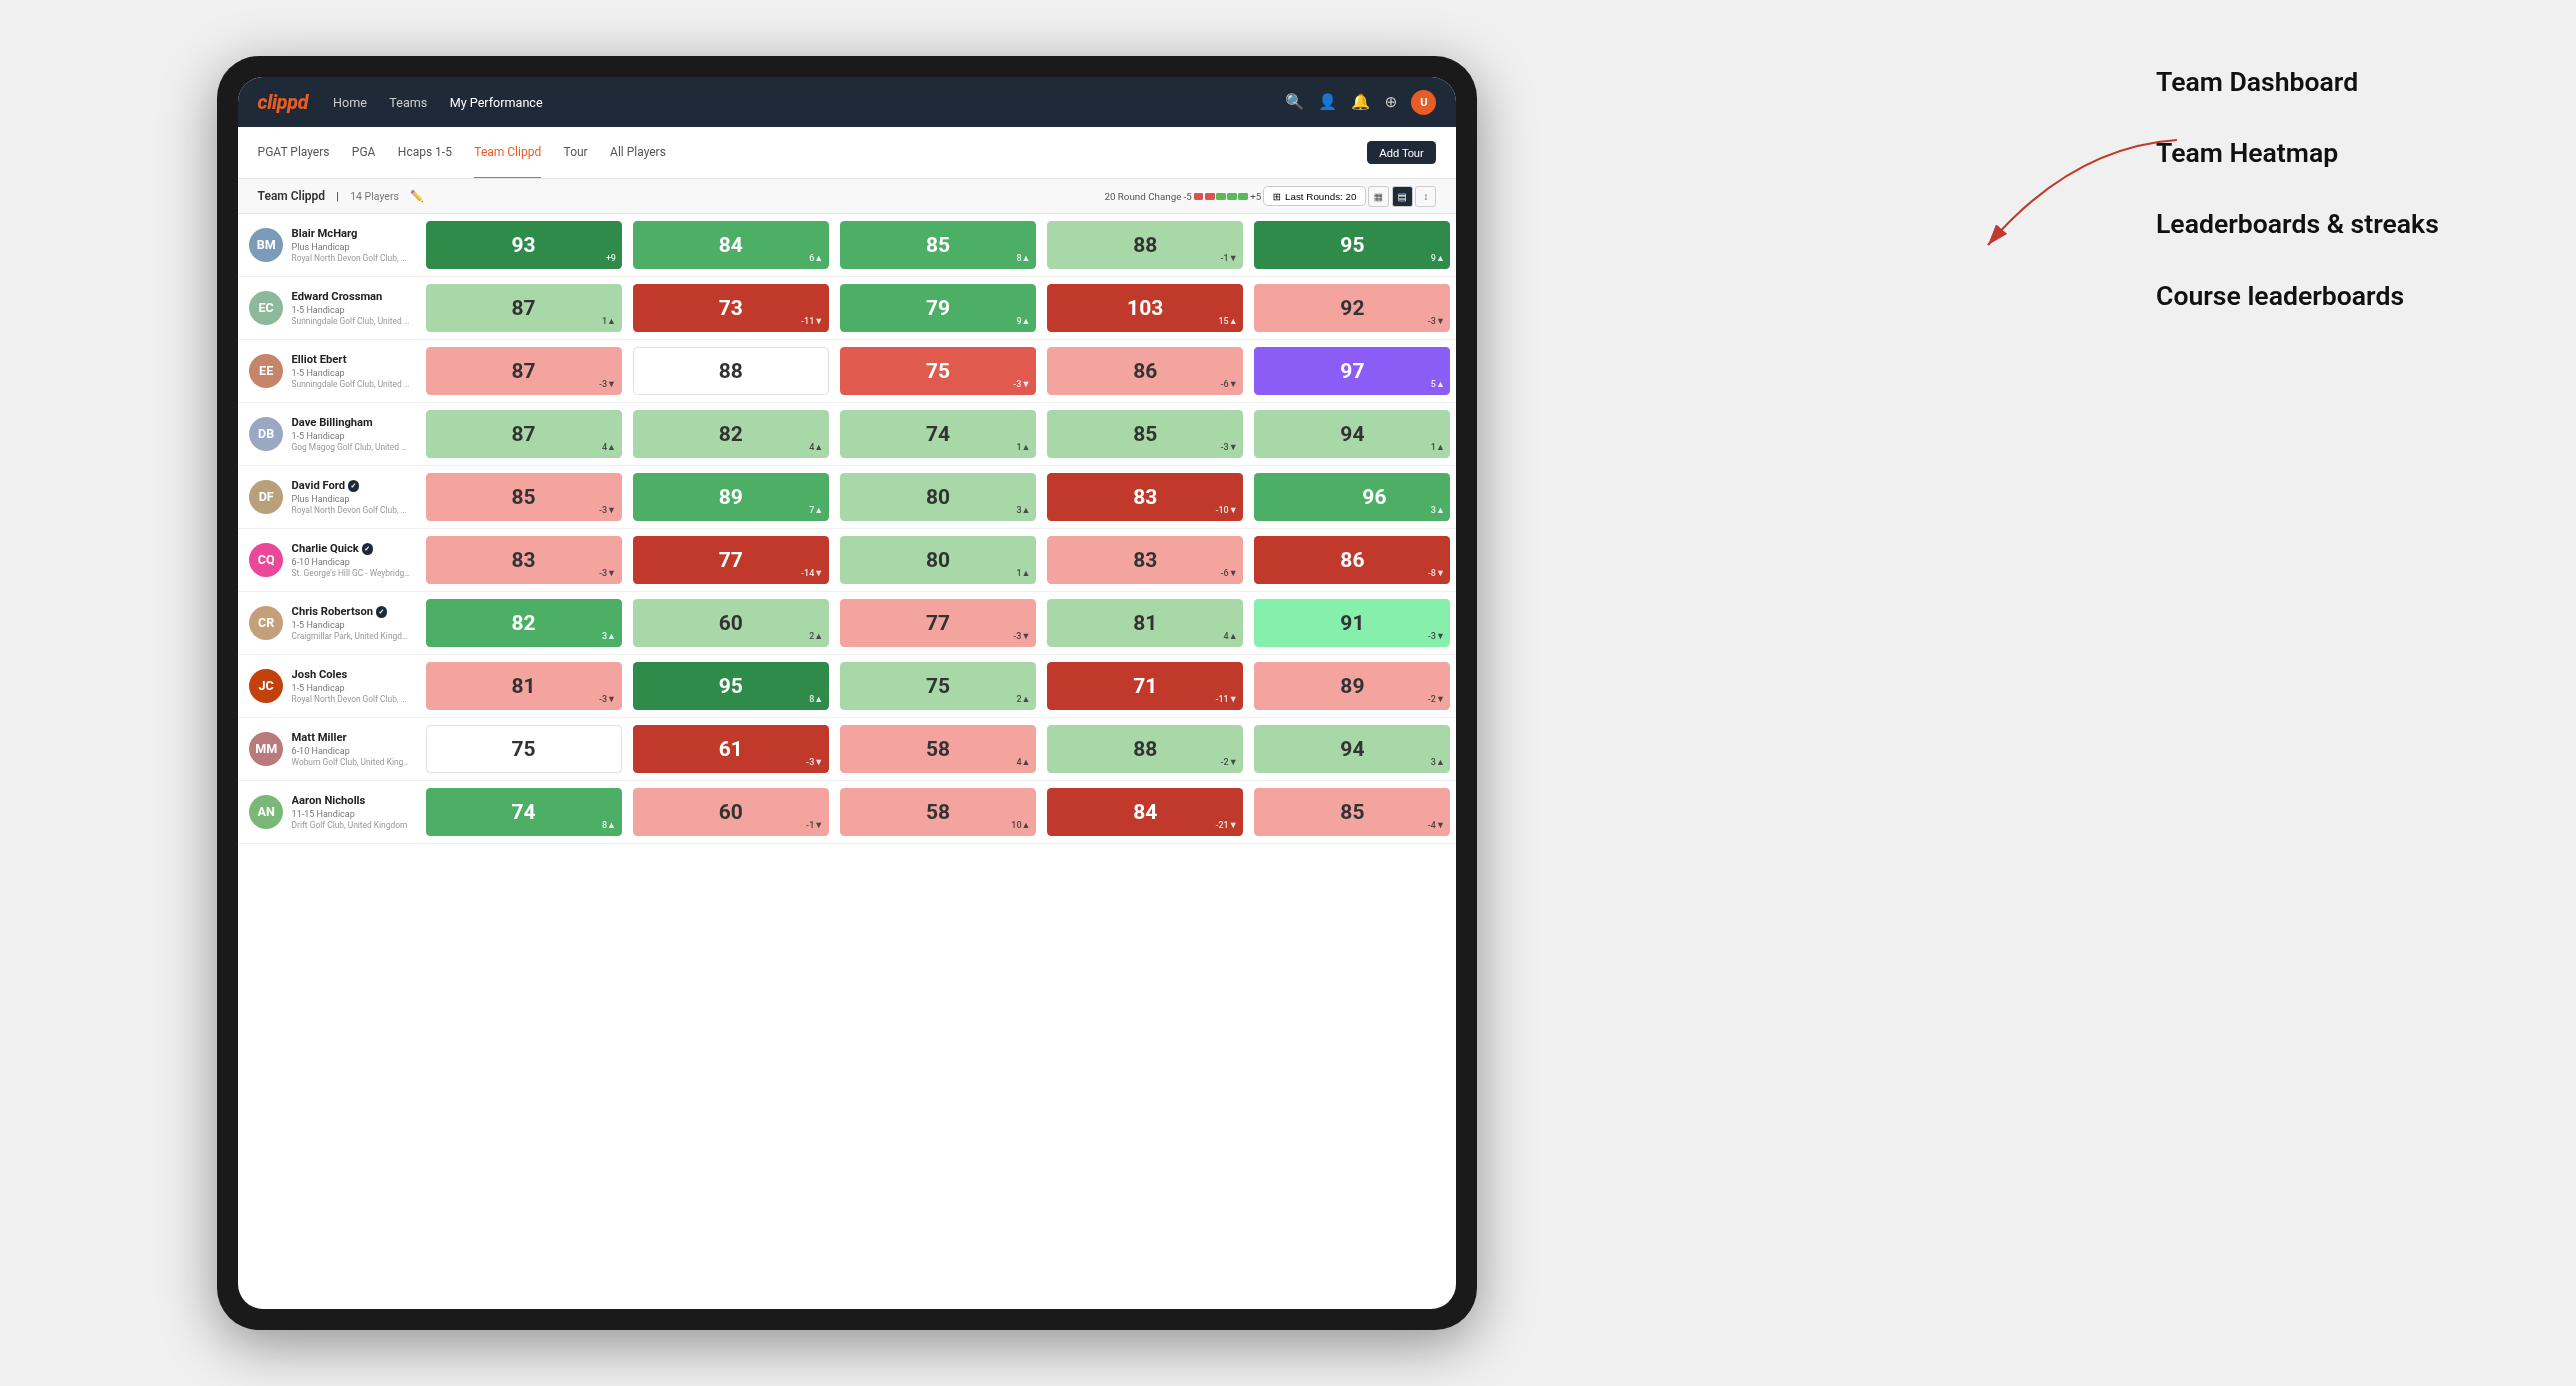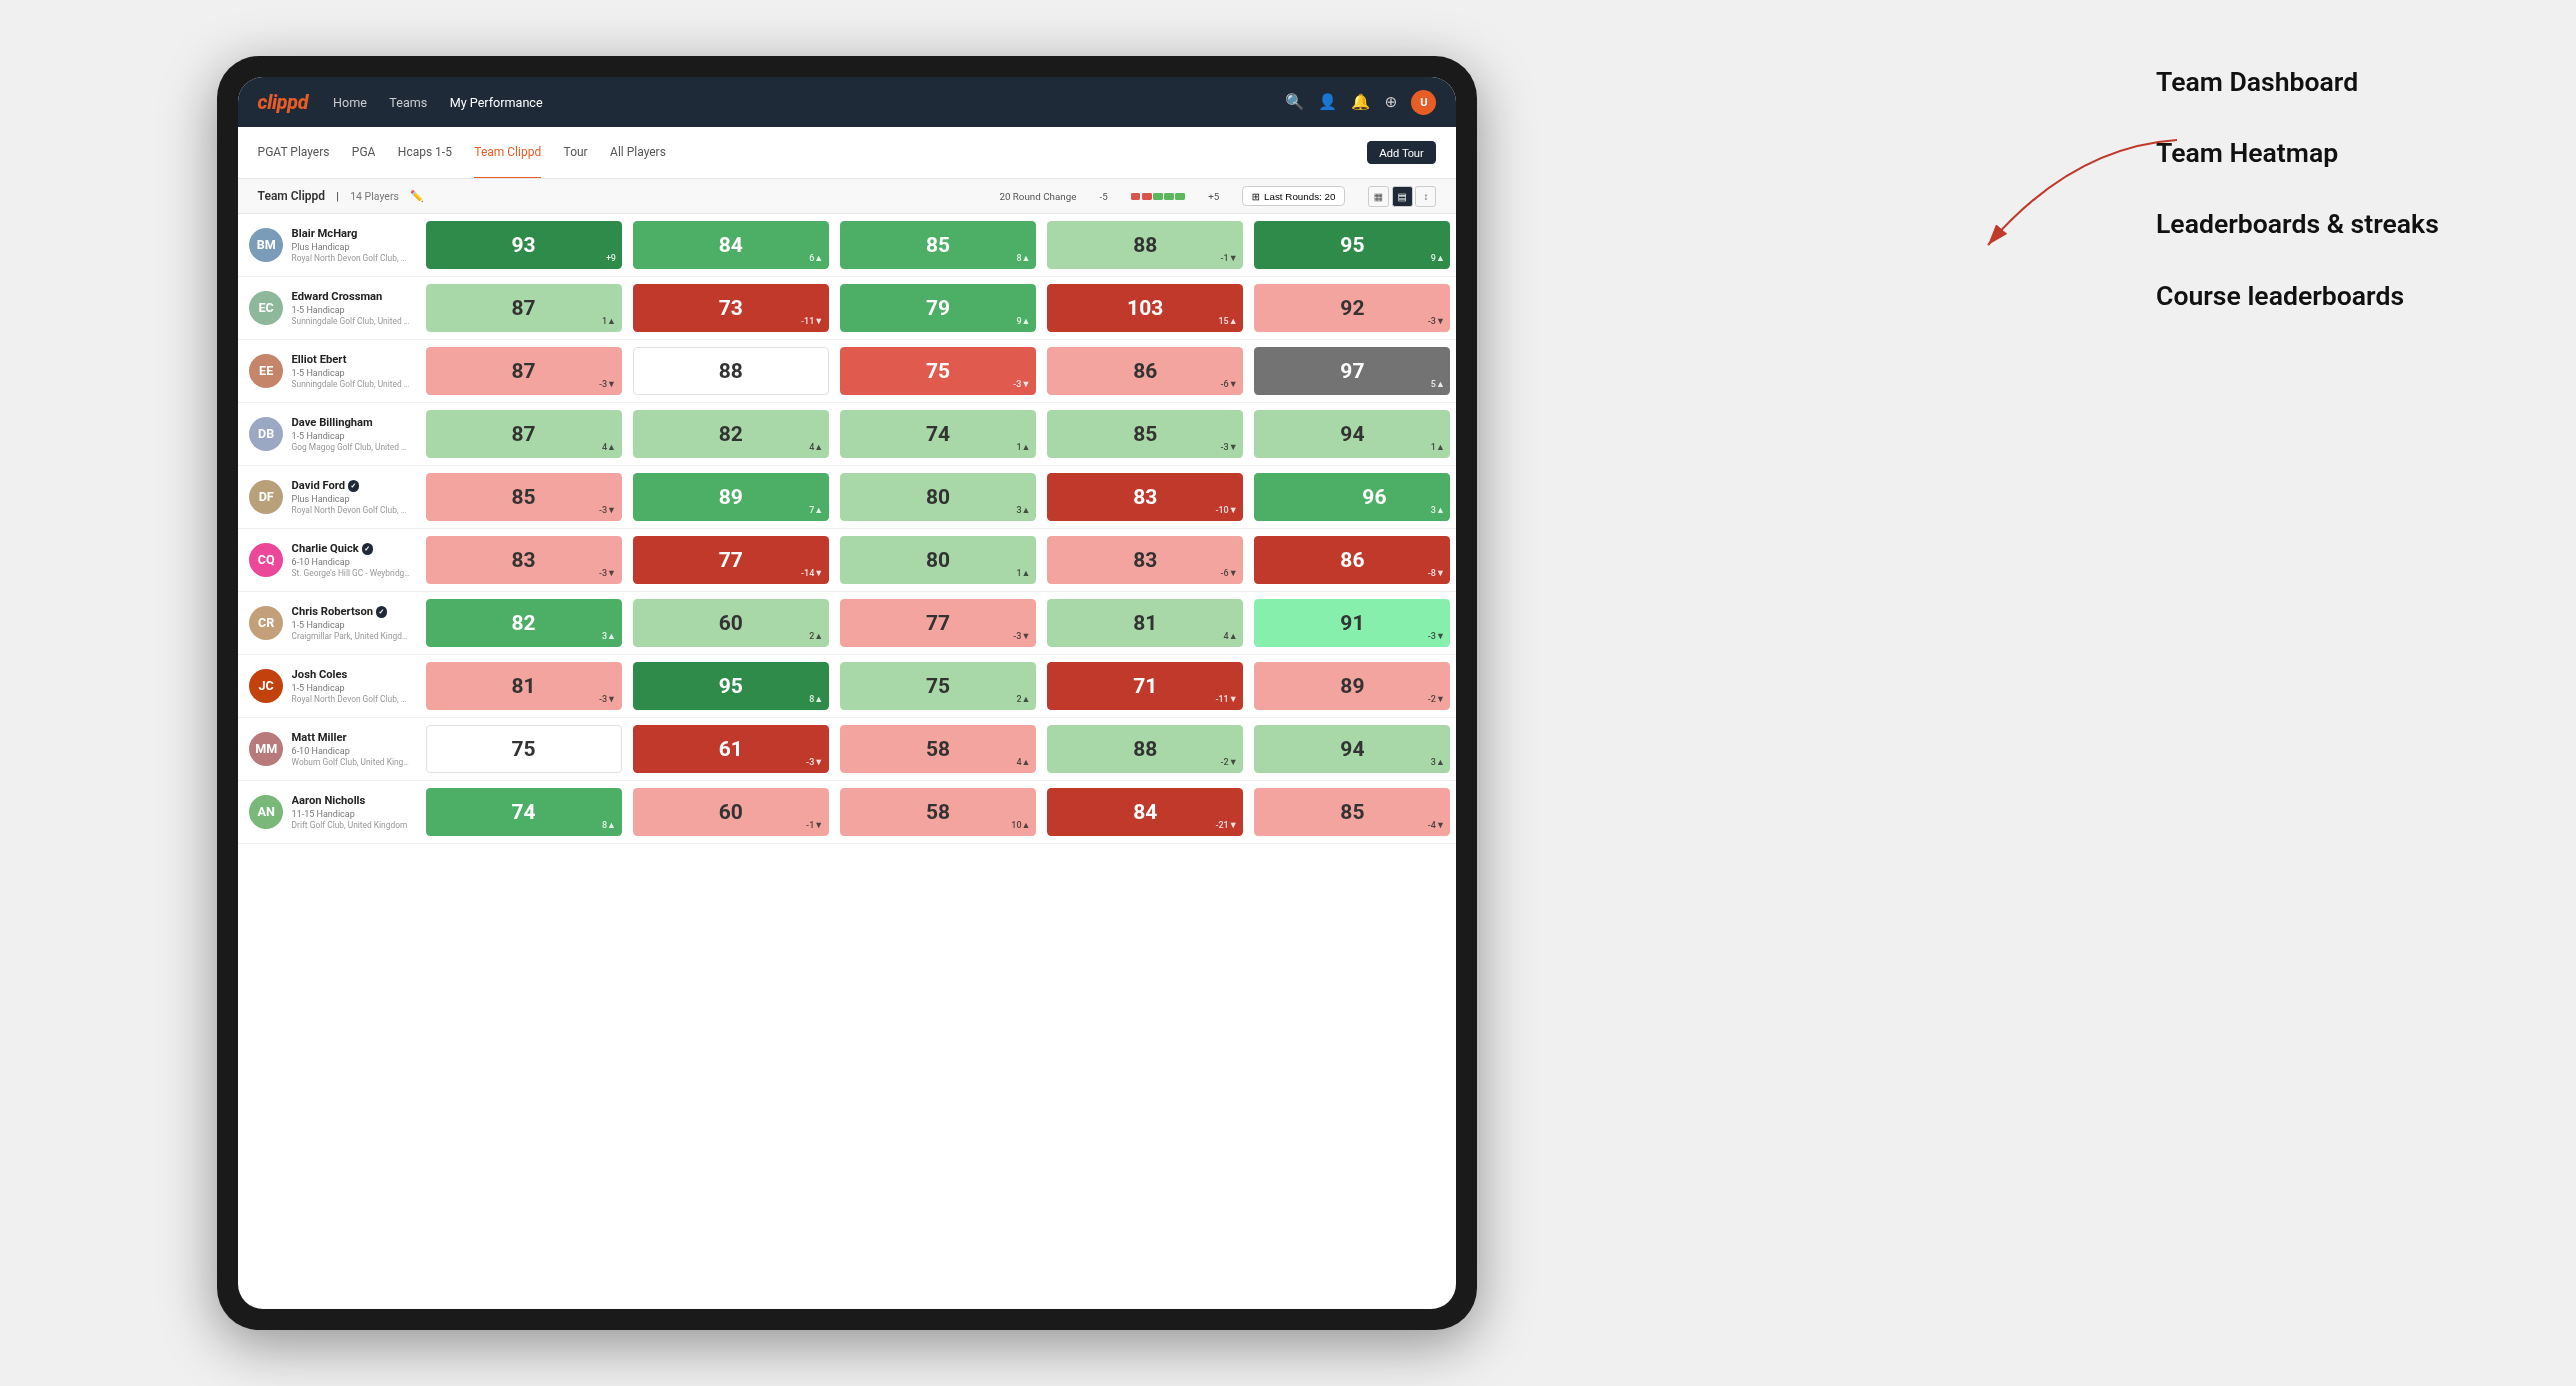--- a/index.html
+++ b/index.html
@@ -168,21 +168,21 @@
     }
     .player-count {
       color: #777;
       font-size: 10.5px;
     }
     .edit-icon { color: #999; font-size: 11.2px; cursor: pointer; }
     .round-change {
       margin-left: auto;
       display: flex;
       align-items: center;
-      gap: 23px;
+      gap: 2px;
       font-size: 9.8px;
       color: #555;
     }
     .round-bar {
       display: flex;
       align-items: center;
       gap: 1.4px;
     }
     .bar-seg {
       height: 7px;
@@ -546,21 +546,21 @@
                 <span class="score-delta" style="color: rgb(255, 255, 255); opacity: 0.85;">-3▼</span>
               </div>
             </div>
             <div class="score-cell">
               <div class="score-box" style="background: rgb(244, 164, 158); color: rgb(51, 51, 51);">
                 <span class="score-main">86</span>
                 <span class="score-delta" style="color: rgb(51, 51, 51); opacity: 0.85;">-6▼</span>
               </div>
             </div>
             <div class="score-cell">
-              <div class="score-box" style="background: #737373; color: rgb(255, 255, 255); text-align: center;">
+              <div class="score-box" style="background: #8b5cf6; color: rgb(255, 255, 255); text-align: center;">
                 <span class="score-main">97</span>
                 <span class="score-delta" style="color: rgb(255, 255, 255); opacity: 0.85;">5▲</span>
               </div>
             </div>
           </div>
           <div class="player-row">
             <div class="player-info">
               <div class="player-avatar" style="background: rgb(155, 168, 196);">DB</div>
               <div class="player-details">
                 <div class="player-name">Dave Billingham</div>

